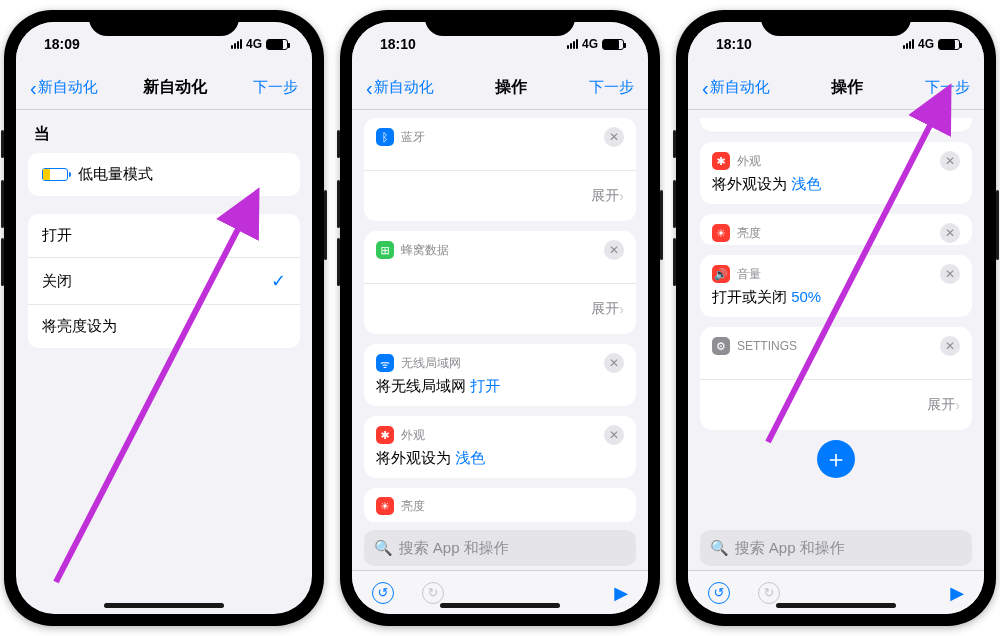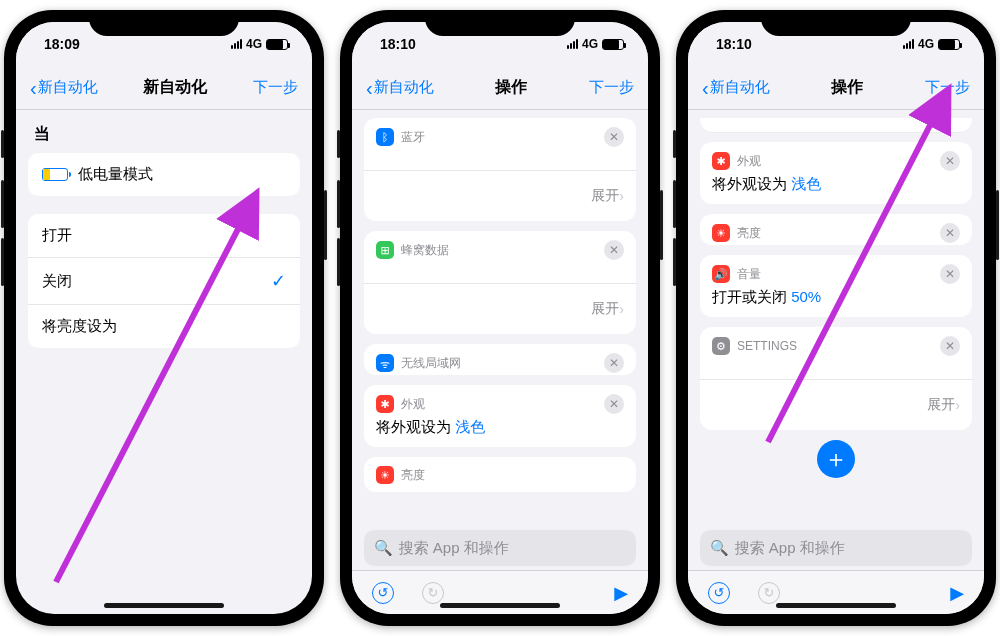--- a/index.html
+++ b/index.html
@@ -204,20 +204,21 @@
         </div>
 
         <div class="card slim-card">
           <div class="card-head">
               <span class="hl">
                 <span class="appicon ic-blue">ᯤ</span>
                 <span>无线局域网</span>
               </span>
               <span class="closebtn">✕</span>
             </div>
+          <div class="card-body"><span>将无线局域网</span> <span class="link">打开</span></div>
         </div>
 
         <div class="card slim-card">
           <div class="card-head">
               <span class="hl">
                 <span class="appicon ic-red">✱</span>
                 <span>外观</span>
               </span>
               <span class="closebtn">✕</span>
             </div>

